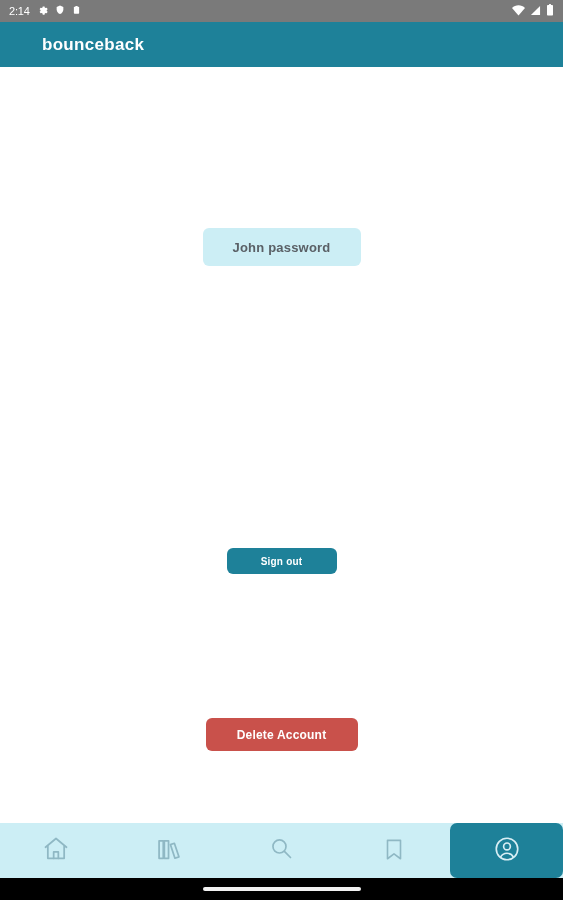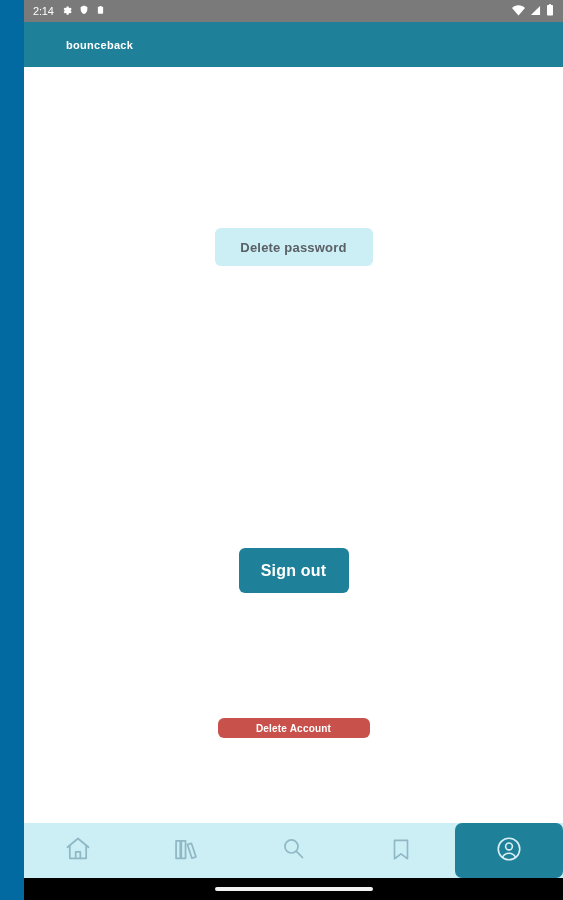--- a/index.html
+++ b/index.html
@@ -6,21 +6,21 @@
   html, body {
     width:563px; height:900px;
     background:#000;
     font-family:"Liberation Sans", sans-serif;
     overflow:hidden;
   }
   #phone {
     position:relative;
     width:563px; height:900px;
     background:#0369a1;
-    display:flex; flex-direction:column;padding-left:24px;
+    display:flex; flex-direction:column;
   }
 
   
   .statusbar {
     height:22px; flex:0 0 22px;
     background:#7a7a7a;
     display:flex; align-items:center;
     padding:0 9px;
     color:#ffffff;
   }
@@ -31,21 +31,21 @@
 
   
   .appbar {
     height:45px; flex:0 0 45px;
     background:#1e8199;
     display:flex; align-items:center;
     padding:0 0 0 42px;
   }
   .logo {
     color:#ffffff;
-    font-size:11px;
+    font-size:17px;
     font-weight:bold;
     letter-spacing:0.3px;
   }
 
   
   .content {
     flex:1 1 auto;
     position:relative;
     background:#ffffff;
   }
@@ -79,32 +79,32 @@
   }
   .btn-light {
     width:158px; height:38px;
     background:#cceef5;
     color:#5a6066;
     font-size:13px;
     font-weight:bold;
     letter-spacing:0.2px;
   }
   .btn-teal {
-    width:110px; height:45px;
+    width:110px; height:26px;
     background:#1e8199;
     color:#ffffff;
-    font-size:16px;
+    font-size:10px;
     font-weight:bold;
     letter-spacing:0.2px;
   }
   .btn-red {
-    width:152px; height:20px;
+    width:152px; height:33px;
     background:#c9514b;
     color:#ffffff;
-    font-size:10px;
+    font-size:12px;
     font-weight:bold;
     letter-spacing:0.2px;
   }
   #btn-reset { top:161px; }
   #btn-certs { top:291px; }
   #btn-signout { top:481px; }
   #btn-delete { top:651px; }
 
   
   .bottomnav {
@@ -188,21 +188,21 @@
     </div>
   </div>
 
   <div class="appbar">
     <span class="logo">bounceback</span>
   </div>
 
   <div class="content">
 
 
-    <button id="btn-reset" class="btn btn-light">Delete password</button>
+    <button id="btn-reset" class="btn btn-light">John password</button>
 
 
     <button id="btn-signout" class="btn btn-teal">Sign out</button>
 
     <button id="btn-delete" class="btn btn-red">Delete Account</button>
   </div>
 
   <div class="bottomnav">
 
     <div class="navitem">

